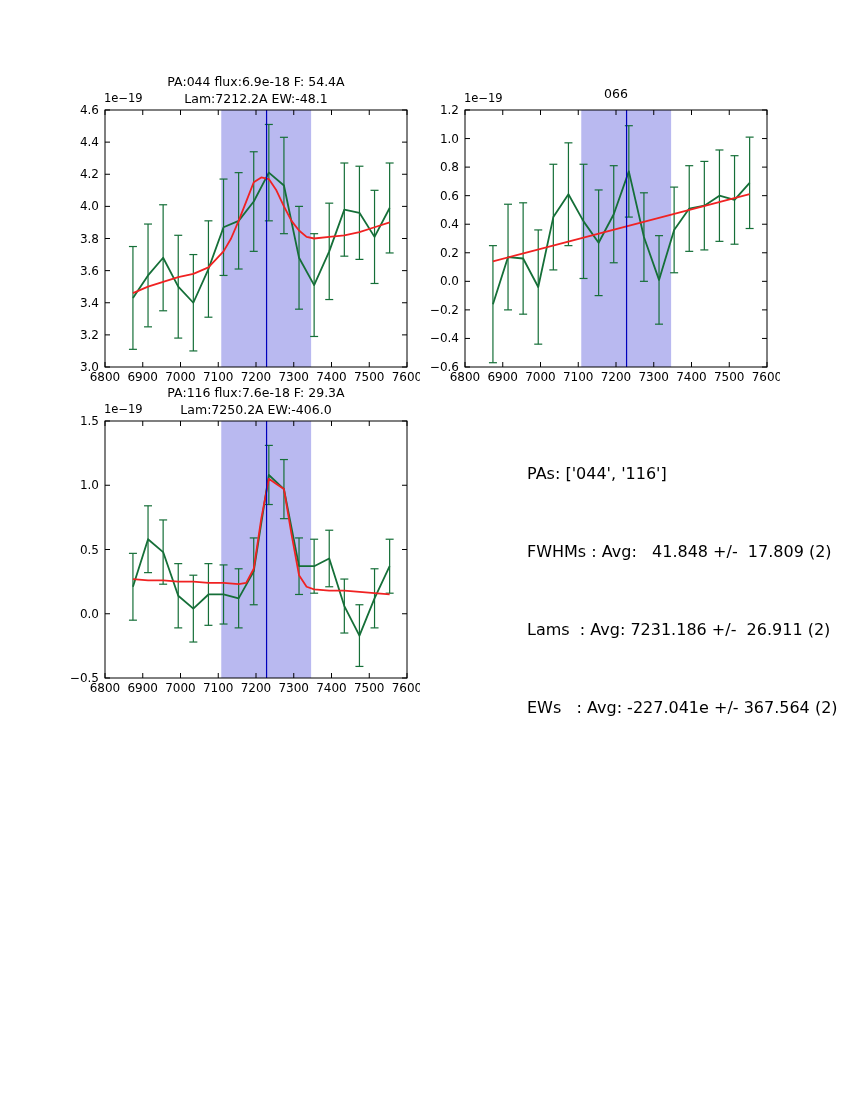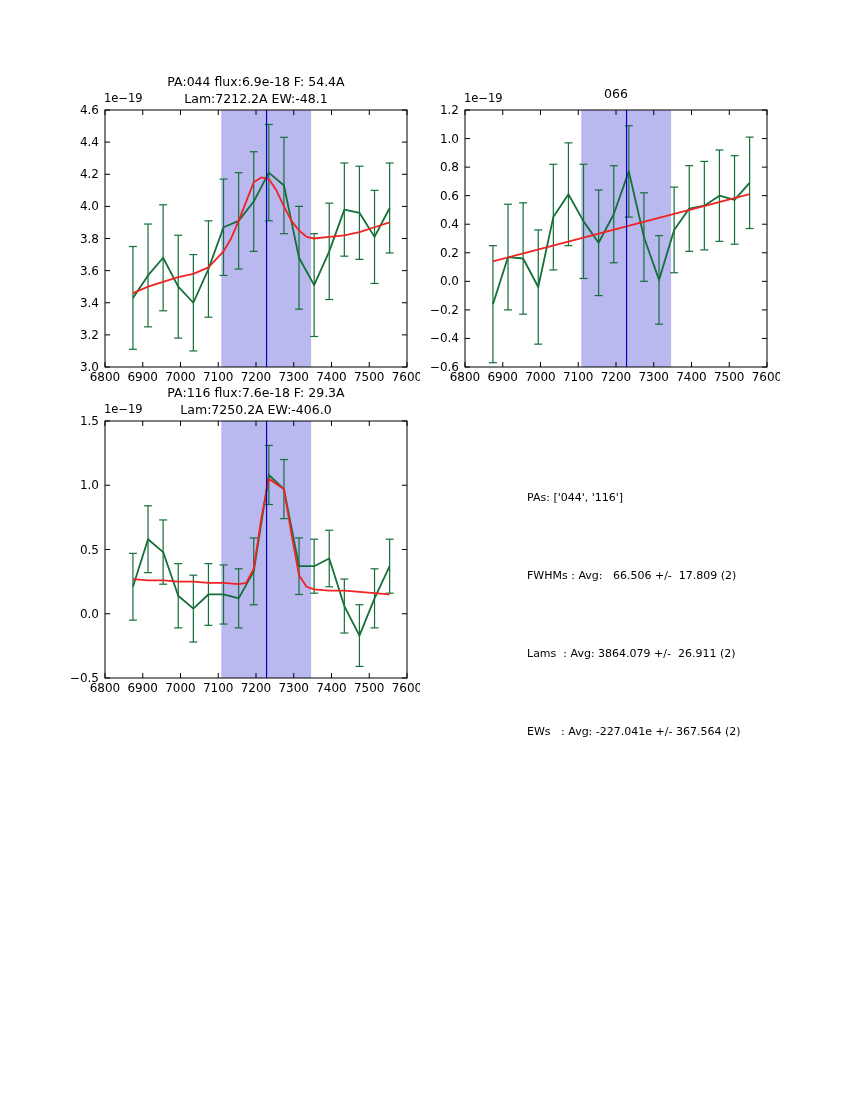--- a/index.html
+++ b/index.html
@@ -3,22 +3,22 @@
 <meta charset="utf-8">
 <style>
   html,body{margin:0;padding:0;background:#fff;}
   .page{position:relative;width:850px;height:1100px;background:#fff;overflow:hidden;
         font-family:"DejaVu Sans","Liberation Sans",sans-serif;}
   .plot{position:absolute;width:360px;height:335px;}
   #plot-0{left:60px;top:58px;}
   #plot-1{left:420px;top:58px;}
   #plot-2{left:60px;top:369px;}
   .plot svg{display:block;width:360px;height:335px;font-family:"DejaVu Sans","Liberation Sans",sans-serif;}
-  .stats{position:absolute;left:527px;top:433px;width:310px;
-         font-size:11px;line-height:26px;color:#000;white-space:pre;}
+  .stats{position:absolute;left:527px;top:409px;width:310px;
+         font-size:16px;line-height:26px;color:#000;white-space:pre;}
   .stat-line{height:26px;}
 </style>
 </head>
 <body>
 
 <div class="page">
 
   <div class="plot" id="plot-0">
     <svg viewBox="0 0 360 335">
         <rect x="161.26999999999998" y="52" width="89.84500000000003" height="257" fill="#b9b9f0"></rect>
@@ -367,18 +367,18 @@
         <line x1="347" y1="52" x2="342" y2="52" stroke="#000000" stroke-width="1"></line>
         <text x="39" y="56" text-anchor="end" font-size="12" fill="#000000">1.5</text>
         <text x="44" y="44" text-anchor="start" font-size="11.5" fill="#000000">1e−19</text>
         <text x="196" y="28" text-anchor="middle" font-size="12.5" fill="#000000">PA:116 flux:7.6e-18 F: 29.3A</text>
         <text x="196" y="45" text-anchor="middle" font-size="12.5" fill="#000000">Lam:7250.2A EW:-406.0</text>
       </svg>
   </div>
 
   <div class="stats">
     <div class="stat-line">PAs: ['044', '116']</div>
-    <div class="stat-line">FWHMs : Avg:   66.506 +/-  17.809 (2)</div>
-    <div class="stat-line">Lams  : Avg: 3864.079 +/-  26.911 (2)</div>
+    <div class="stat-line">FWHMs : Avg:   41.848 +/-  17.809 (2)</div>
+    <div class="stat-line">Lams  : Avg: 7231.186 +/-  26.911 (2)</div>
     <div class="stat-line">EWs   : Avg: -227.041e +/- 367.564 (2)</div>
   </div>
 
 </div>
 
 </body></html>

